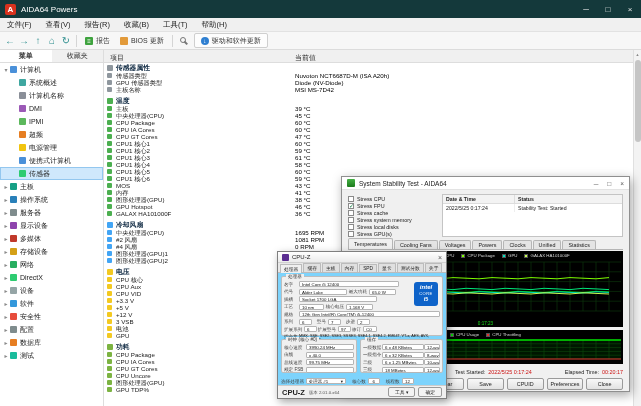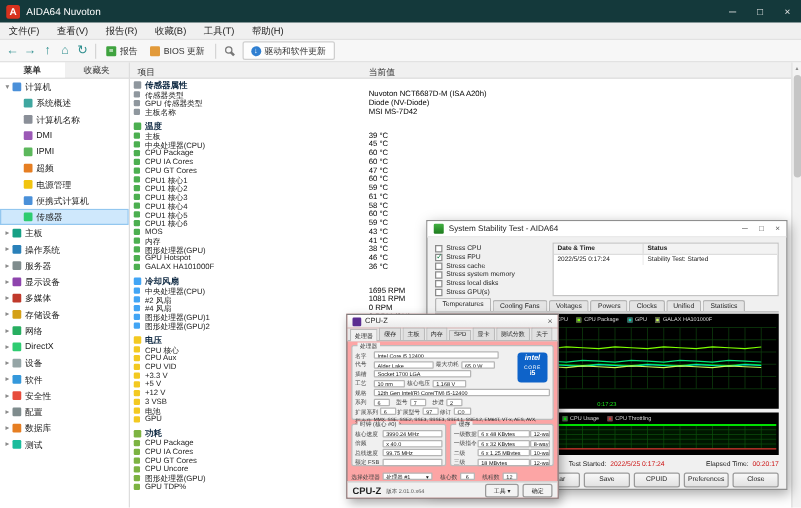--- a/index.html
+++ b/index.html
@@ -81,21 +81,21 @@
   .time-label{position:absolute;bottom:1px;width:100%;text-align:center;color:#19e019;font-size:4.6px;}
   .sst-status{position:absolute;left:6px;right:6px;top:190px;height:9px;display:flex;font-size:5.4px;align-items:center;justify-content:space-between;}
   .st-pair{display:flex;gap:3px;}
   .st-label{color:#222;}
   .st-val{color:#cc1111;}
   .sst-btns{position:absolute;left:6px;right:6px;top:201px;height:12px;display:flex;gap:3px;}
   .sst-btn{flex:1;border:1px solid #9a9a9a;background:linear-gradient(#f8f8f8,#e2e2e2);border-radius:2px;font-size:5.4px;display:flex;align-items:center;justify-content:center;color:#222;}
   .sst-btn.disabled{color:#a3a3a3;}
 
   
-  .cpuz{position:absolute;left:277px;top:251px;width:170px;height:148px;background:#fca5a5;border:1px solid #7f7f7f;box-shadow:2px 3px 8px rgba(0,0,0,.35);z-index:20;}
+  .cpuz{position:absolute;left:277px;top:251px;width:170px;height:148px;background:#7dd3fc;border:1px solid #7f7f7f;box-shadow:2px 3px 8px rgba(0,0,0,.35);z-index:20;}
   .cpuz-title{height:11px;background:linear-gradient(#ffffff,#ebebeb);border-bottom:1px solid #d0d0d0;display:flex;align-items:center;font-size:6px;color:#222;padding:0 4px;gap:3px;}
   .cpuz-appico{width:7px;height:7px;background:#5a2d91;border-radius:1px;flex:0 0 7px;}
   .cz-close{margin-left:auto;color:#555;font-size:7px;}
   .cpuz-tabs{display:flex;height:10px;border-bottom:1px solid #bbb;background:#e8e8e8;font-size:4.8px;align-items:flex-end;padding-left:2px;color:#222;}
   .cpuz-tab{padding:1px 3px;border:1px solid #bbb;border-bottom:none;background:#e0e0e0;margin-right:1px;border-radius:1px 1px 0 0;}
   .cpuz-tab.active{background:#f0f0f0;position:relative;top:1px;}
   .cpuz-body{position:relative;padding:3px 3px 0;}
   .grp{border:1px solid #bdbdbd;border-radius:2px;position:relative;margin-bottom:3px;padding:4px 2px 1px;background:#f0f0f0;}
   .grp-label{position:absolute;top:-3px;left:4px;background:#f0f0f0;font-size:4.6px;padding:0 2px;color:#333;line-height:5px;}
   .frow{display:flex;align-items:center;margin:0 0 1.5px 0;}
@@ -111,21 +111,21 @@
   .cz-footer{position:absolute;bottom:0;left:0;right:0;height:13px;border-top:1px solid #ccc;display:flex;align-items:center;padding:0 4px;gap:4px;background:#f0f0f0;}
   .cz-brand{font-weight:bold;font-size:7.5px;color:#222;}
   .cz-version{font-size:4.4px;color:#555;}
   .cz-btn{border:1px solid #9a9a9a;background:#f3f3f3;font-size:4.8px;padding:1px 6px;border-radius:2px;color:#222;}
 </style>
 </head>
 <body>
 
 <div class="titlebar">
   <span class="app-icon">A</span>
-  <span class="title-text">AIDA64 Nuvoton</span>
+  <span class="title-text">AIDA64 Powers</span>
   <span class="win-btns">
     <span class="win-btn">─</span>
     <span class="win-btn">□</span>
     <span class="win-btn">×</span>
   </span>
 </div>
 
 <div class="menubar">
     <span class="menu-item">文件(F)</span>
     <span class="menu-item">查看(V)</span>

